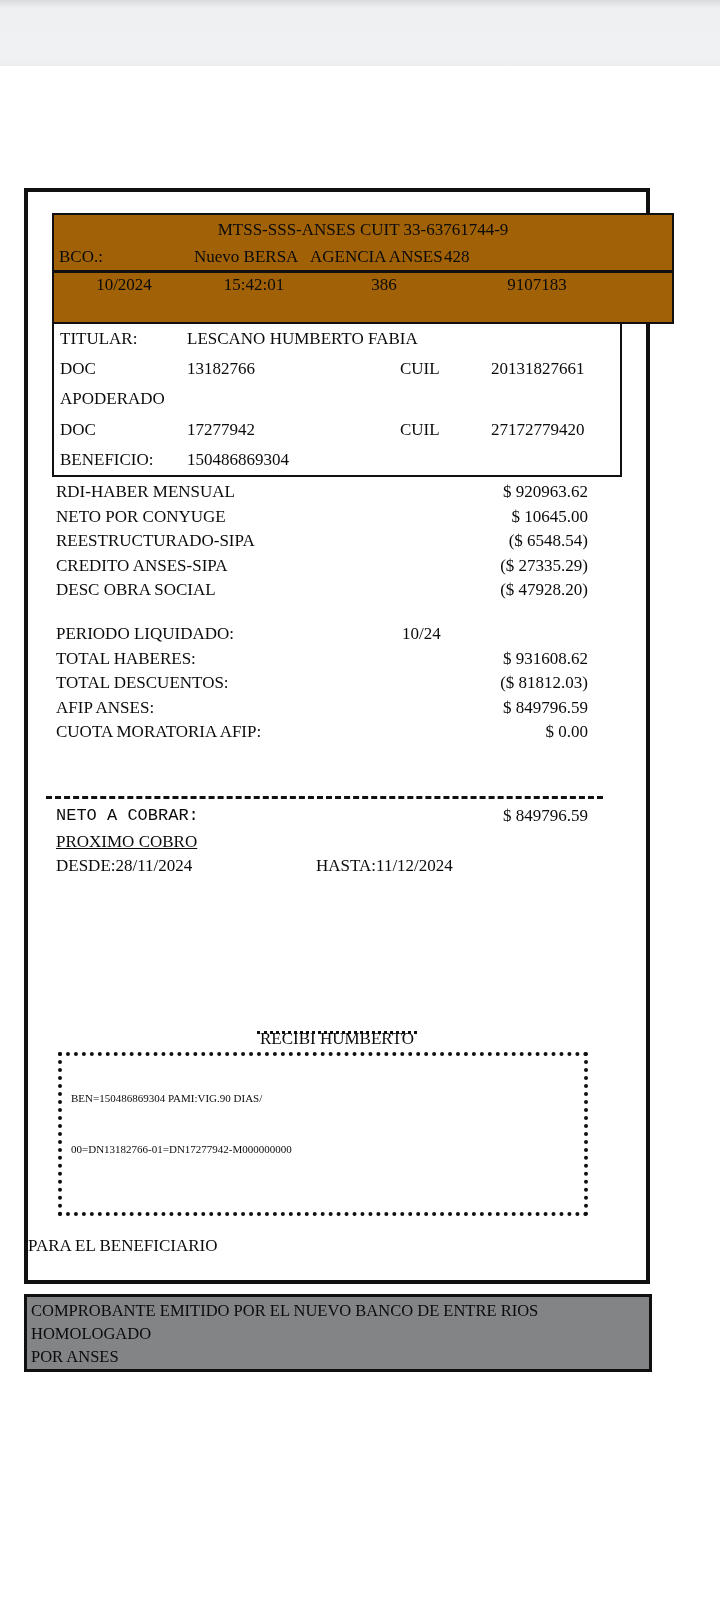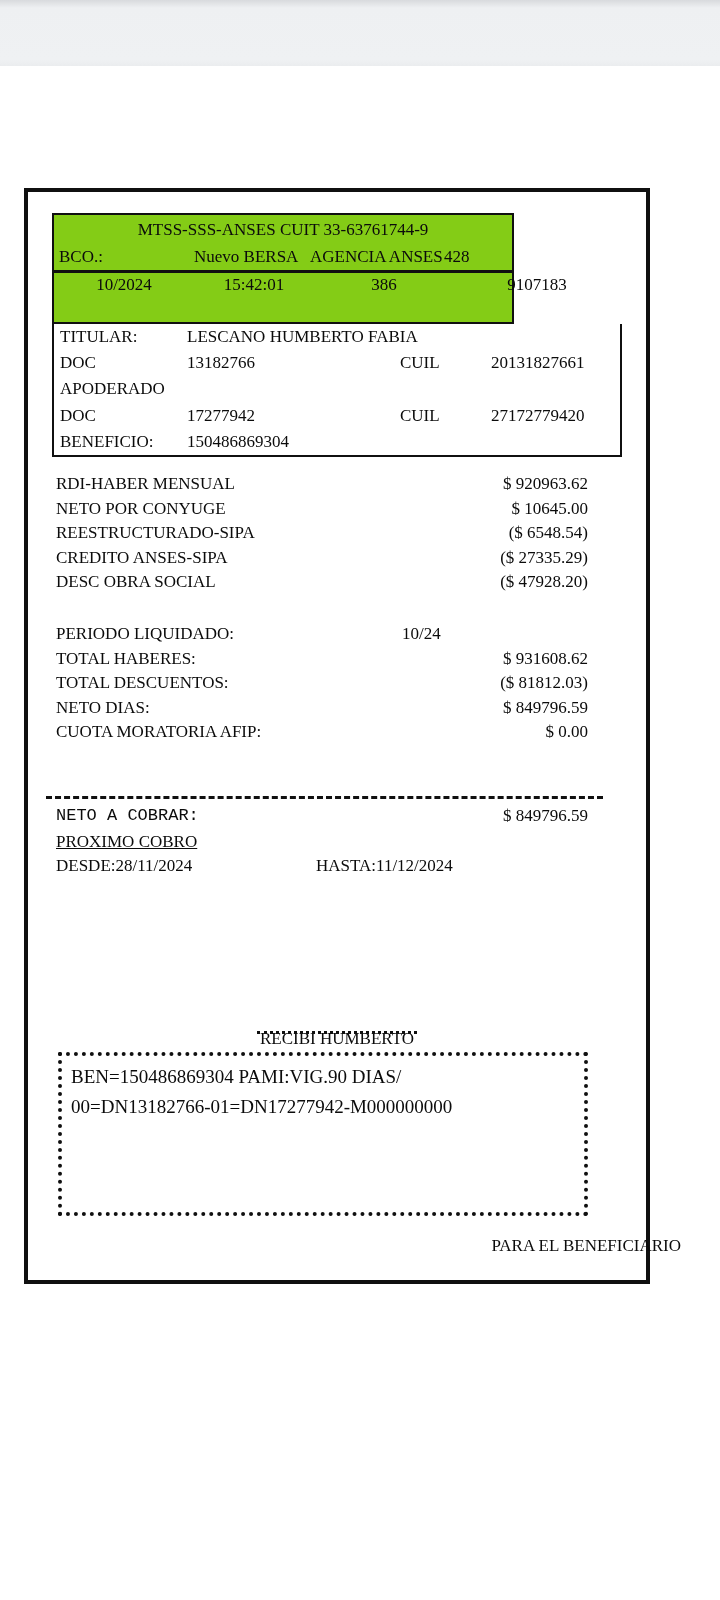--- a/index.html
+++ b/index.html
@@ -8,73 +8,73 @@
 
   
   .top-bar{position:absolute;left:0;top:0;width:720px;height:66px;
            background:linear-gradient(#d8dadd,#eef0f2 12%,#eff1f3 90%,#ebedef);}
 
   
   .frame{position:absolute;left:24px;top:188px;width:626px;height:1096px;
          border:4px solid #101010;background:#ffffff;box-sizing:border-box;}
 
   
-  .header-table{position:absolute;left:24px;top:21px;width:462px;height:111px;
-                background:#84cc16;border:2px solid #101010;box-sizing:border-box;}
+  .header-table{position:absolute;left:24px;top:21px;width:622px;height:111px;
+                background:#a16207;border:2px solid #101010;box-sizing:border-box;}
   .ht-row1{height:28px;line-height:30px;text-align:center;}
   .ht-row2{position:relative;height:27px;line-height:27px;}
   .ht-row2 .p0{position:absolute;left:5px;}
   .ht-row2 .p1{position:absolute;left:140px;}
   .ht-row2 .p2{position:absolute;left:256px;}
   .ht-row2 .p3{position:absolute;left:390px;}
   .ht-divider{height:0;border-top:3px solid #101010;}
   .ht-grid{display:grid;grid-template-columns:140px 120px 140px 166px;height:25px;line-height:26px;}
   .ht-grid.vals{height:24px;line-height:24px;}
   .ht-grid span{text-align:center;}
 
   
-  .holder-box{position:absolute;left:24px;top:132px;width:570px;height:133px;
+  .holder-box{position:absolute;left:24px;top:132px;width:570px;height:153px;
               background:#ffffff;border:2px solid #101010;border-top:none;box-sizing:border-box;
               display:grid;grid-template-rows:repeat(5,1fr);}
   .h-row{position:relative;}
   .h-row span{position:absolute;top:50%;transform:translateY(-50%);white-space:nowrap;}
   .h-row .c0{left:6px;}
   .h-row .c1{left:133px;}
   .h-row .c2{left:346px;}
   .h-row .c3{left:437px;}
 
   
   .row-line{position:relative;height:24.5px;line-height:24.5px;}
   .row-line .lbl{position:absolute;left:28px;white-space:nowrap;}
   .row-line .mid{position:absolute;left:374px;white-space:nowrap;}
   .row-line .amt{position:absolute;right:58px;white-space:nowrap;}
-  .items{position:absolute;left:0;top:280px;width:618px;}
+  .items{position:absolute;left:0;top:288px;width:618px;}
   .totals{position:absolute;left:0;top:430px;width:618px;}
 
   .dashed-sep{position:absolute;left:18px;top:604px;width:557px;height:0;border-top:3px dashed #101010;}
 
   .net-row{position:absolute;left:0;top:612px;width:618px;height:24px;line-height:24px;}
   .net-row .lbl{position:absolute;left:28px;font-family:Liberation Mono, monospace;}
   .net-row .amt{position:absolute;right:58px;}
   .proximo{position:absolute;left:28px;top:638px;height:24px;line-height:24px;text-decoration:underline;}
   .dates{position:absolute;left:0;top:662px;width:618px;height:24px;line-height:24px;}
   .dates .from{position:absolute;left:28px;}
   .dates .to{position:absolute;left:288px;}
 
   
   .recibi{position:absolute;left:0;top:836px;width:618px;text-align:center;height:22px;line-height:22px;}
   .recibi .recibi-text{position:relative;display:inline-block;}
   .recibi .recibi-text::before{content:"";position:absolute;left:-3px;right:-3px;top:3px;
                                border-top:3px dotted #101010;}
 
   .dotted-box{position:absolute;left:30px;top:860px;width:522px;height:150px;
               border:4px dotted #101010;padding:6px 0 0 0;}
-  .dotted-box .bl{padding-left:9px;height:30px;line-height:30px;font-size:19px;white-space:nowrap;}
-
-  .beneficiary{position:absolute;left:0;top:1044px;width:653px;text-align:right;}
+  .dotted-box .bl{padding-left:9px;height:30px;line-height:30px;font-size:11px;white-space:nowrap;margin-top:21px;}
+
+  .beneficiary{position:absolute;left:0;top:1044px;width:653px;text-align:left;}
 
   
   .footer-bar{position:absolute;left:24px;top:1294px;width:628px;height:78px;
               background:#828486;border:3px solid #101010;box-sizing:border-box;}
   .footer-bar .fl{padding:0 4px;line-height:23px;font-size:16.5px;}
   .footer-bar .fl.first{padding-top:2px;}
 </style>
 </head>
 <body>
 
@@ -157,21 +157,21 @@
       </div>
       <div class="row-line">
         <span class="lbl">TOTAL HABERES:</span>
         <span class="amt">$ 931608.62</span>
       </div>
       <div class="row-line">
         <span class="lbl">TOTAL DESCUENTOS:</span>
         <span class="amt">($ 81812.03)</span>
       </div>
       <div class="row-line">
-        <span class="lbl">NETO DIAS:</span>
+        <span class="lbl">AFIP ANSES:</span>
         <span class="amt">$ 849796.59</span>
       </div>
       <div class="row-line">
         <span class="lbl">CUOTA MORATORIA AFIP:</span>
         <span class="amt">$ 0.00</span>
       </div>
     </div>
 
     <div class="dashed-sep"></div>
 
@@ -191,14 +191,18 @@
 
     <div class="dotted-box">
       <div class="bl">BEN=150486869304 PAMI:VIG.90 DIAS/</div>
       <div class="bl">00=DN13182766-01=DN17277942-M000000000</div>
     </div>
 
     <div class="beneficiary">PARA EL BENEFICIARIO</div>
 
   </div>
 
+  <div class="footer-bar">
+    <div class="fl first">COMPROBANTE EMITIDO POR EL NUEVO BANCO DE ENTRE RIOS HOMOLOGADO</div>
+    <div class="fl">POR ANSES</div>
+  </div>
 
 </div>
 
 </body></html>

